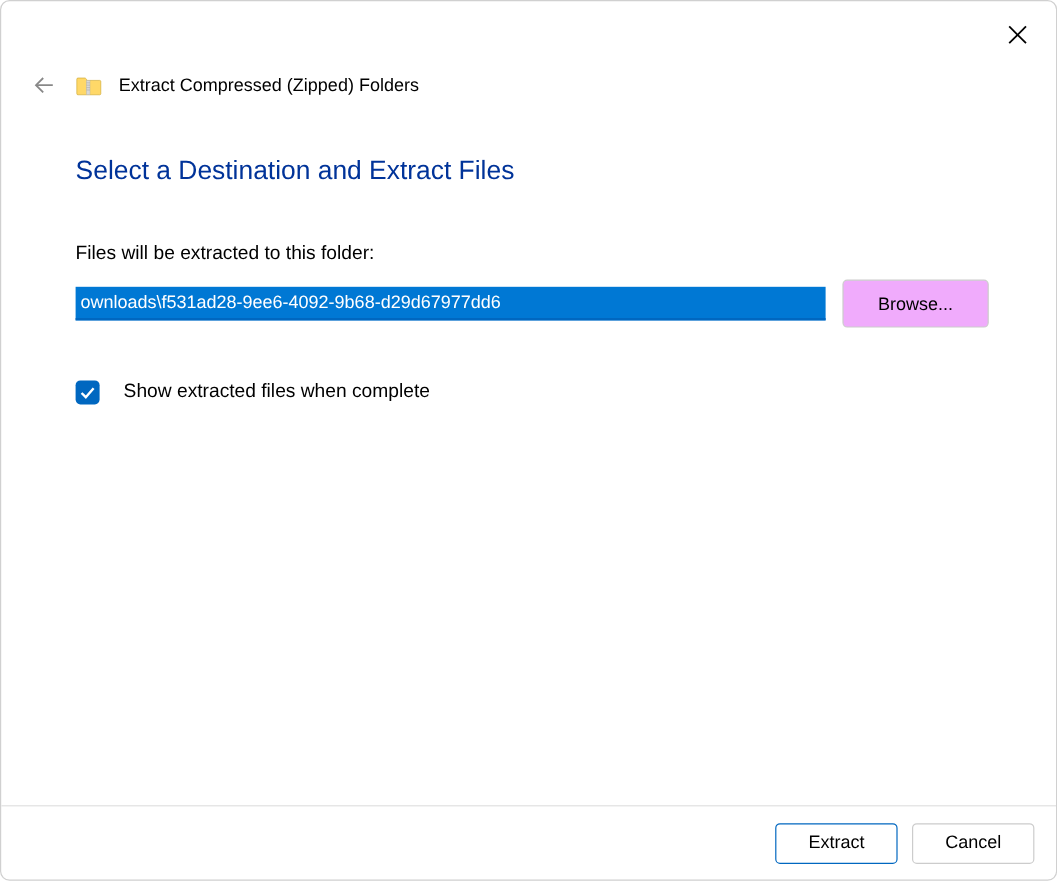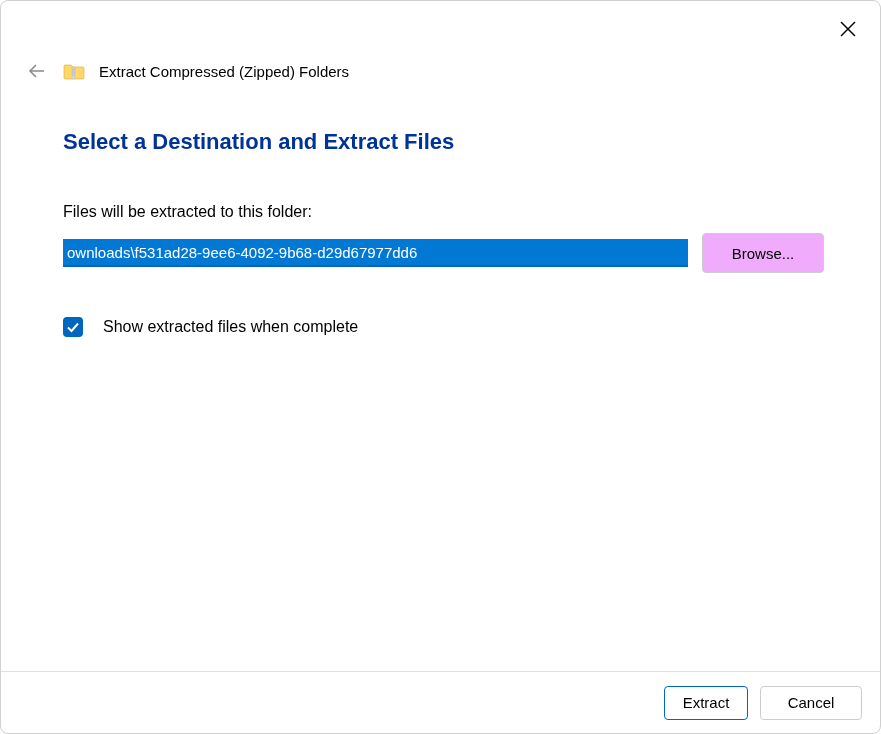--- a/index.html
+++ b/index.html
@@ -70,21 +70,21 @@
     }
     .content {
       position: absolute;
       top: 128px;
       left: 62px;
       right: 54px;
     }
     .heading {
       font-size: 22px;
       color: #003399;
-      font-weight: 700;
+      font-weight: 400;
       margin-bottom: 44px;
     }
     .label-text {
       font-size: 16px;
       color: #000;
       margin-bottom: 12px;
       margin-top: 48px;
     }
     .path-row {
       display: flex;
@@ -150,21 +150,21 @@
       right: 0;
       height: 62px;
       border-top: 1px solid #e0e0e0;
       display: flex;
       align-items: center;
       justify-content: flex-end;
       padding-right: 18px;
       gap: 12px;
     }
     .extract-btn {
-      width: 84px;
+      width: 102px;
       height: 34px;
       background: #ffffff;
       border: 1px solid #0067c0;
       border-radius: 4px;
       font-size: 15px;
       color: #000;
       cursor: pointer;
       font-family: "Segoe UI", Tahoma, sans-serif;
     }
     .cancel-btn {

